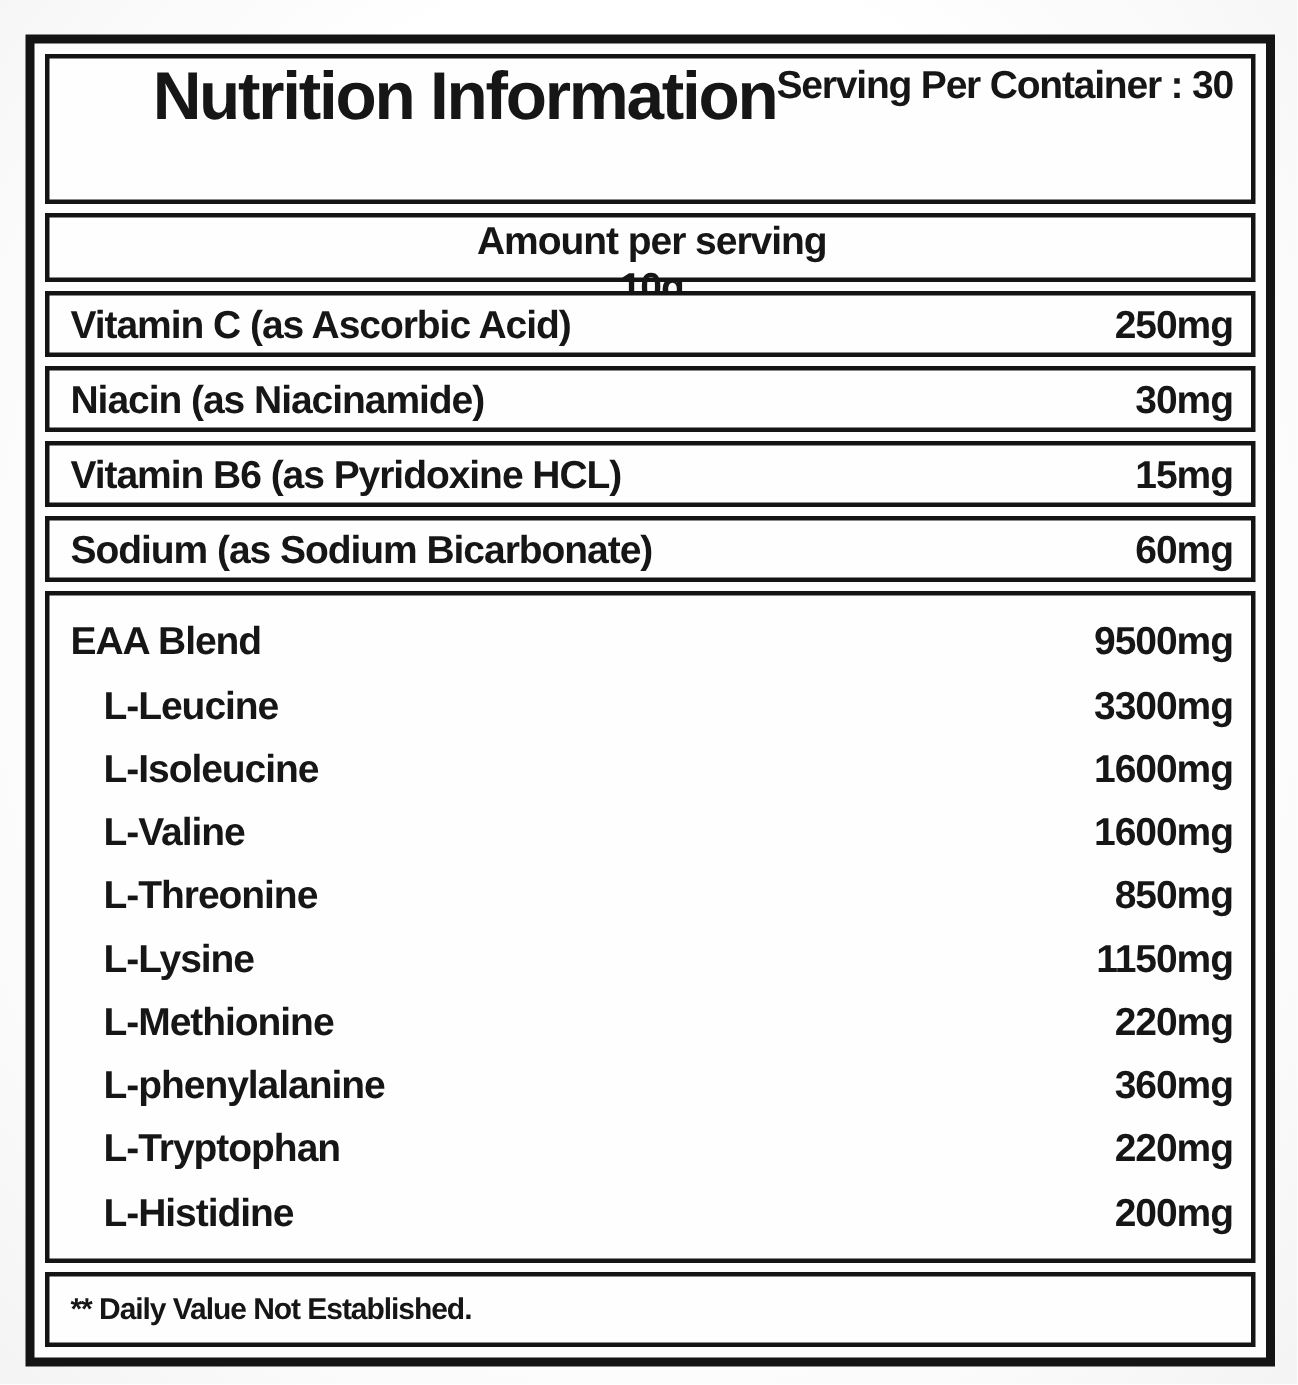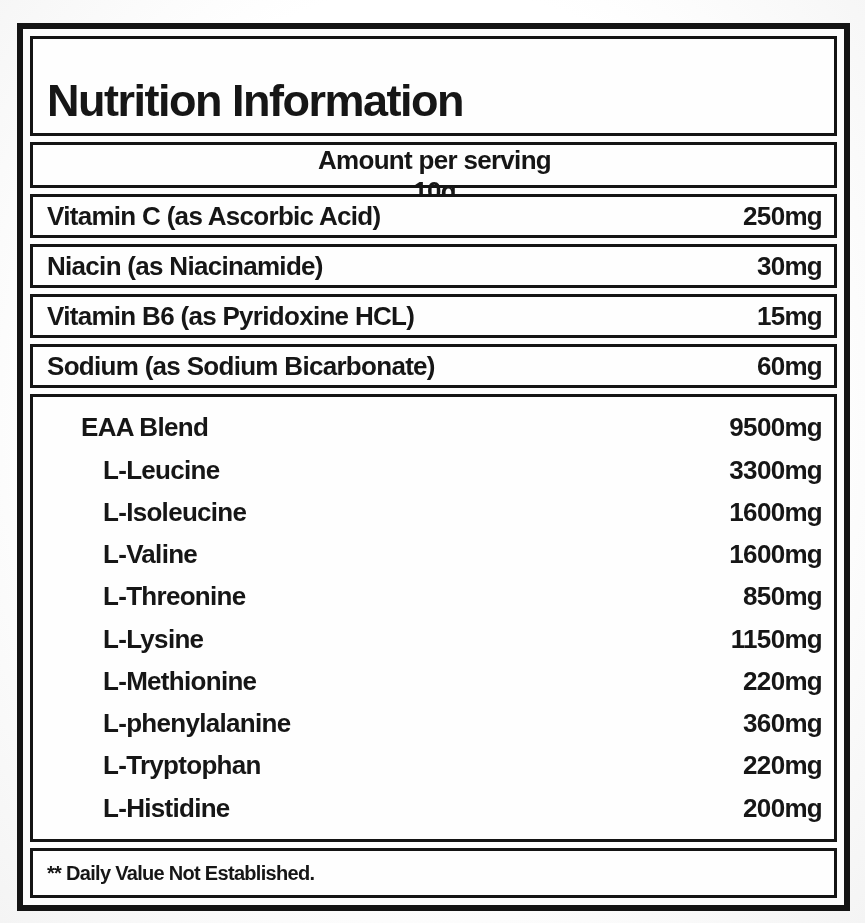--- a/index.html
+++ b/index.html
@@ -28,21 +28,21 @@
   }
   .box {
     border: 3px solid #141414;
     background: #fefefe;
     flex: 0 0 auto;
   }
   .header-box {
     height: 100px;
     padding: 0 12px 6px 14px;
     display: flex;
-    flex-direction: column;
+    flex-direction: row;
     justify-content: flex-end;
   }
   .title {
     font-size: 45px;
     font-weight: bold;
     letter-spacing: -1.5px;
     line-height: 1.1;
   }
   .serving-row {
     display: flex;
@@ -70,41 +70,42 @@
   }
   .amount-row { height: 46px; flex-direction: column; }
   .nutrient-row { height: 44px; }
   .blend-box {
     flex: 1 1 auto;
     display: flex;
     flex-direction: column;
     justify-content: space-evenly;
     padding: 4px 0;
   }
-  .blend-box .row { height: auto; margin-left: 34px; }
+  .blend-box .row { height: auto; }
   .ingredient-row .ing-label { padding-left: 22px; }
   .footer-box {
     height: 50px;
     display: flex;
     align-items: center;
     padding: 0 14px;
     font-size: 20px;
     font-weight: bold;
     letter-spacing: -0.7px;
   }
 </style>
 </head>
 <body>
 
 <div class="page">
   <div class="panel">
 
     <div class="box header-box">
       <div class="title">Nutrition Information</div>
       <div class="serving-row">
+        <div class="servings-per-container">Serving Per Container : 30</div>
       </div>
     </div>
 
     <div class="box row amount-row">
       <span>Amount per serving</span>
       <span>10g</span>
     </div>
 
     <div class="box row nutrient-row">
       <span>Vitamin C (as Ascorbic Acid)</span>

